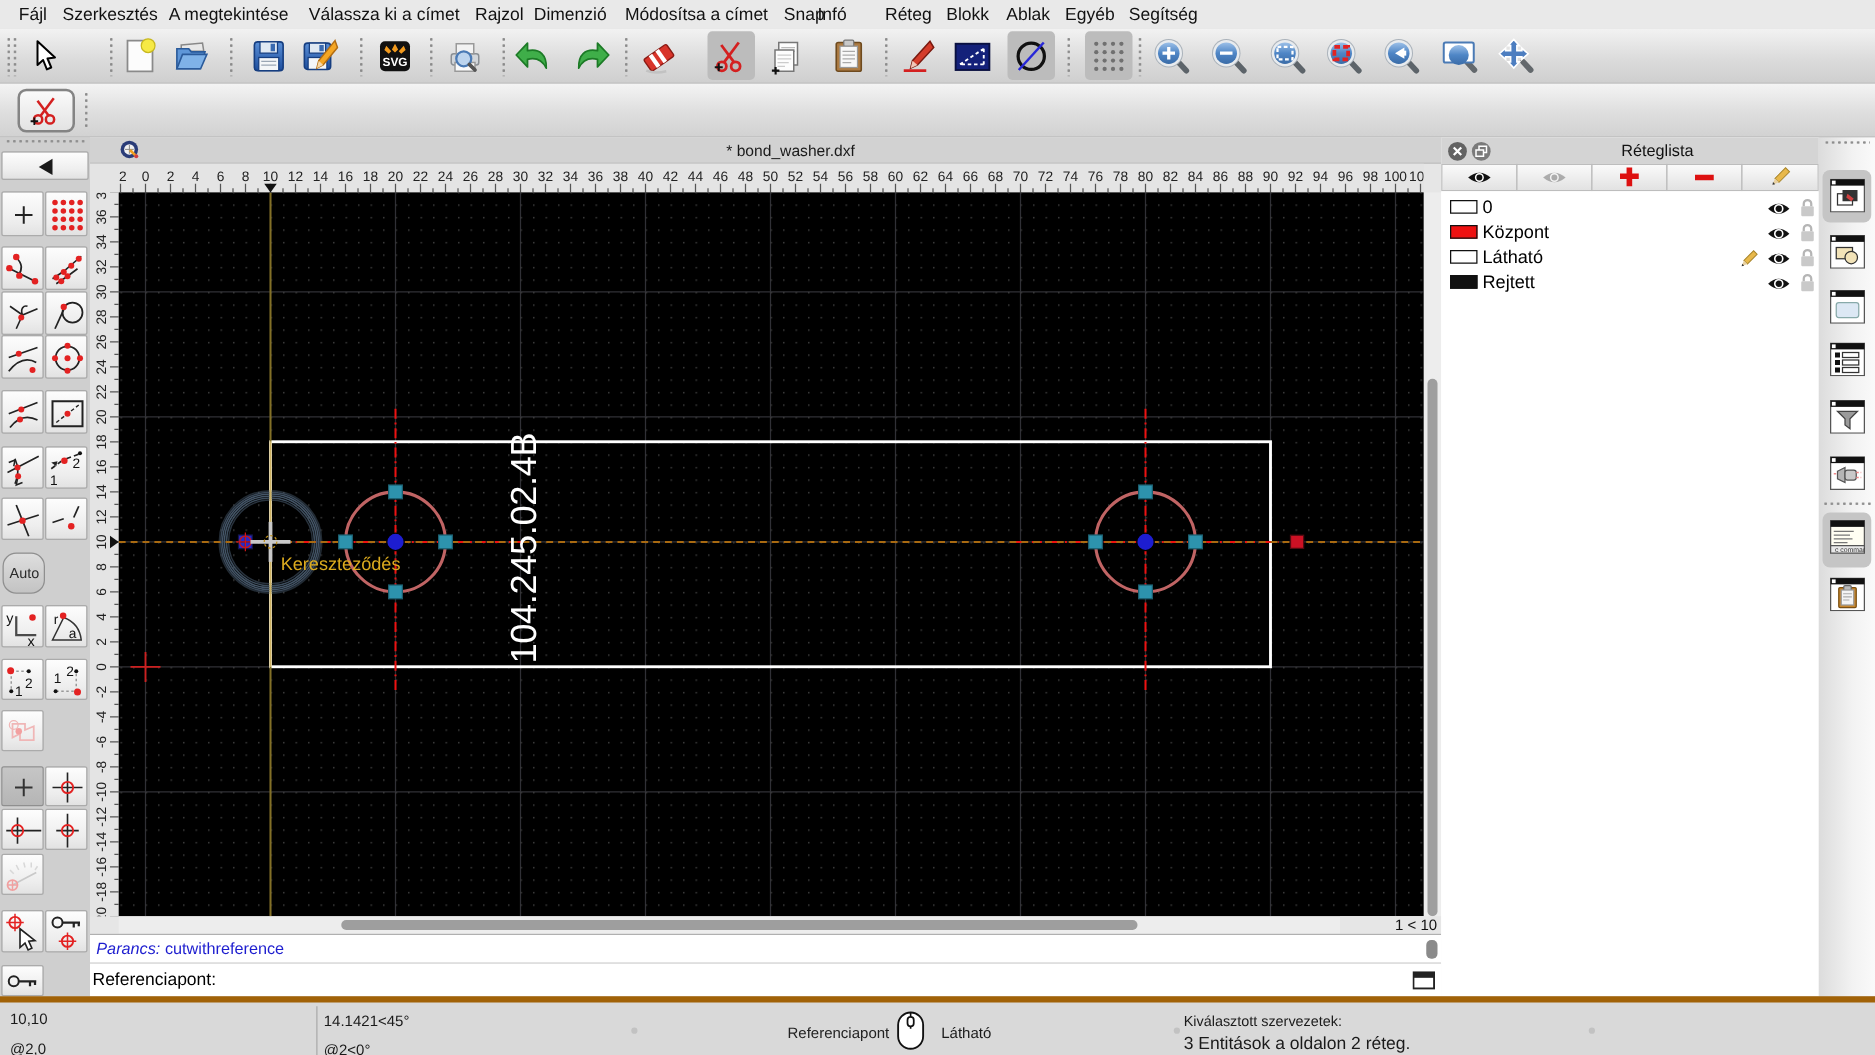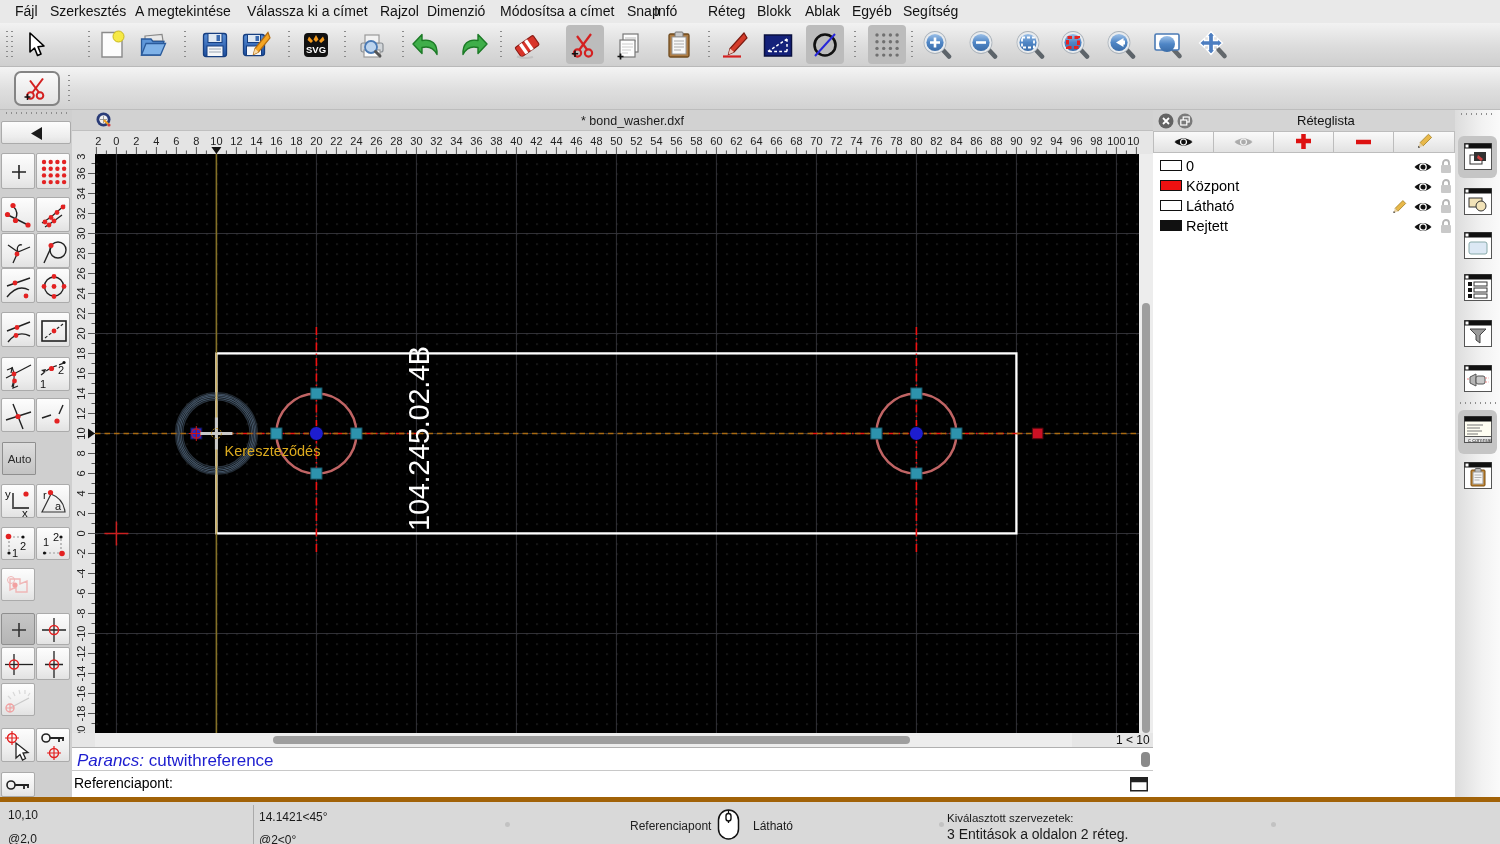--- a/index.html
+++ b/index.html
@@ -30,21 +30,21 @@
 #hruler{position:absolute;left:23px;top:21px;width:1044px;height:23px;background:#e4e4e4;overflow:hidden;}
 #vruler{position:absolute;left:0;top:44px;width:23px;height:579px;background:#e4e4e4;}
 #corner{position:absolute;left:0;top:21px;width:23px;height:23px;background:#e4e4e4;}
 #canvas{position:absolute;left:23px;top:44px;width:1044px;height:579px;background:#000;}
 #vsb{position:absolute;left:1067px;top:44px;width:14px;height:579px;background:#ededed;}
 #hsb{position:absolute;left:23px;top:623px;width:1044px;height:14px;background:#ededed;}
 #zoomtxt{position:absolute;left:1000px;top:623px;width:81px;height:14px;background:#e6e6e6;
   font-size:12px;color:#111;text-align:right;}
 #cmdhist{position:absolute;left:0;top:637px;width:1081px;height:24px;background:#fff;
   border-top:1px solid #b0b0b0;border-bottom:1px solid #c8c8c8;box-sizing:border-box;
-  font-size:17px;color:#1d1dcf;}
+  font-size:13px;color:#1d1dcf;}
 #cmdline{position:absolute;left:0;top:661px;width:1081px;height:26px;background:#fff;
   font-size:14px;color:#000;}
 
 #rightdock{left:1153px;top:110px;width:302px;height:687px;background:#fff;}
 #rdtitle{position:absolute;left:0;top:0;width:302px;height:21px;background:#d4d4d4;
   font-size:13px;color:#111;}
 #rdtools{position:absolute;left:0;top:21px;width:302px;height:22px;}
 .rdbtn{position:absolute;top:0;height:22px;background:linear-gradient(#fafafa,#e2e2e2);
   border:1px solid #bdbdbd;box-sizing:border-box;}
 
@@ -391,21 +391,21 @@
           <circle cx="16" cy="17.5" r="2.6" fill="#e32222"></circle>
         </svg>
       </div>
 <div class="sbtn" style="left:36px;top:288px;height:34px">
         <svg width="34" height="34">
           <path d="M5 19L14 16" stroke="#222" stroke-width="1.4"></path>
           <path d="M26 6L22 15" stroke="#222" stroke-width="1.4"></path>
           <circle cx="20" cy="22" r="2.6" fill="#e32222"></circle>
         </svg>
       </div>
-<div class="sbtn" style="left:1.5px;top:332px;width:34px;height:33px;border-radius:1px;background:linear-gradient(#dedede,#c3c3c3);border-color:#8f8f8f">
+<div class="sbtn" style="left:1.5px;top:332px;width:34px;height:33px;border-radius:11px;background:linear-gradient(#dedede,#c3c3c3);border-color:#8f8f8f">
         <div style="position:absolute;left:0;top:10px;width:34px;text-align:center;font-size:11.5px;color:#2a2a2a">Auto</div>
       </div>
 <div class="sbtn" style="left:1px;top:374px;height:34px">
         <svg width="34" height="34">
           <path d="M11 8V23H27" stroke="#4a4a4a" stroke-width="1.8" fill="none"></path>
           <text x="3" y="13" font-size="11.5" fill="#111" font-family="Liberation Sans,sans-serif">y</text>
           <text x="20" y="32" font-size="11.5" fill="#111" font-family="Liberation Sans,sans-serif">x</text>
           <circle cx="24" cy="9" r="2.6" fill="#e32222"></circle>
         </svg>
       </div>

